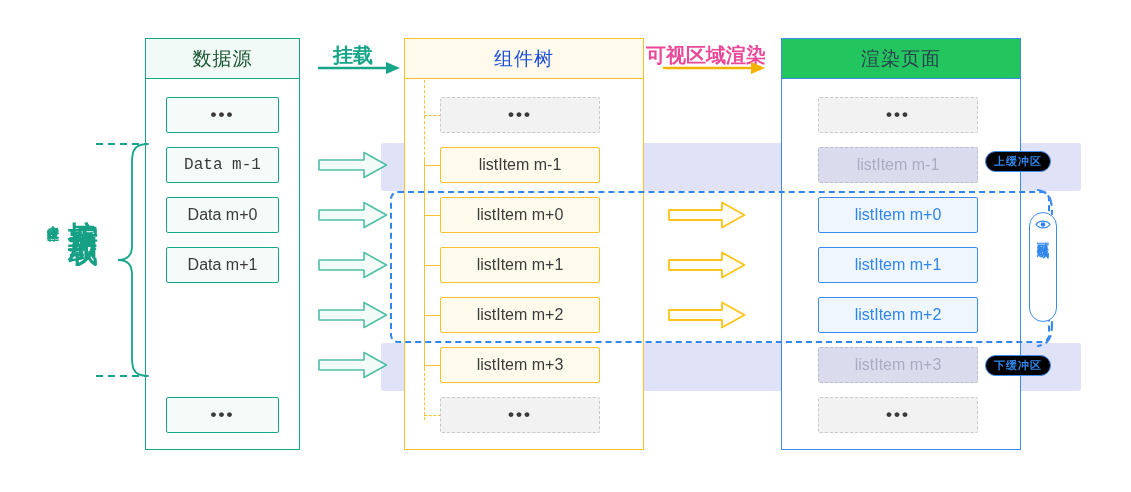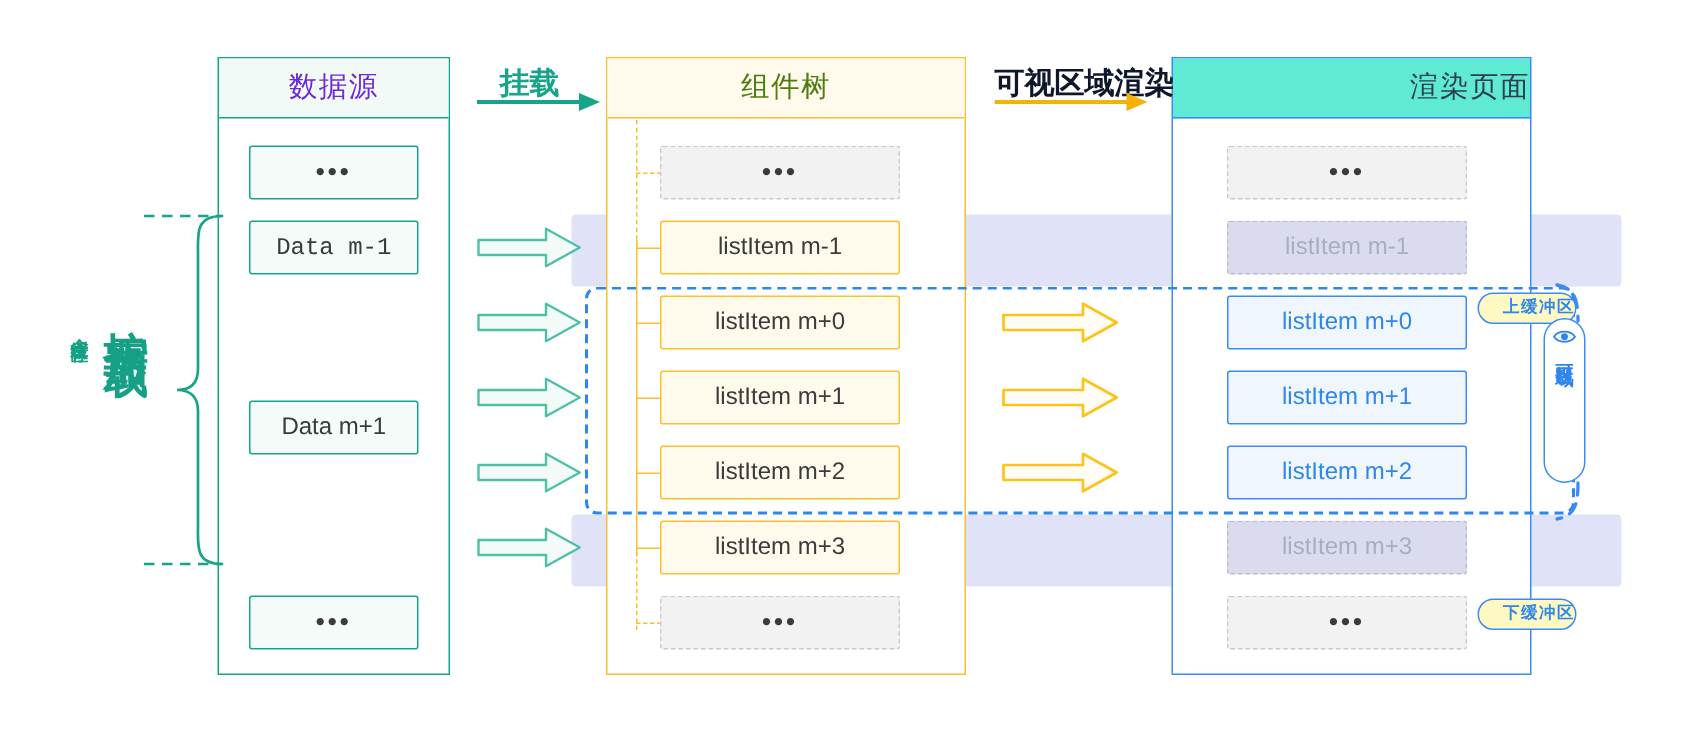--- a/index.html
+++ b/index.html
@@ -51,45 +51,44 @@
   }
 
   
   #col-data{
     left:145px;top:38px;width:155px;height:412px;
     border-color:#17a589;
   }
   #col-data .panel-header{
     background:#f2faf7;
     border-bottom:1.6px solid #17a589;
-    color:#6d28d9;
+    color:#14532d;
     font-family:Liberation Serif, serif;
   }
 
   
   #col-tree{
     left:404px;top:38px;width:240px;height:412px;
     border-color:#fbc02d;
   }
   #col-tree .panel-header{
     background:#fffaeb;
     border-bottom:1.6px solid #fbc02d;
-    color:#4d7c0f;
+    color:#1d4ed8;
   }
 
   
   #col-page{
     left:781px;top:38px;width:240px;height:412px;
     border-color:#3d8bf2;
   }
   #col-page .panel-header{
-    background:#5eead4;
+    background:#22c55e;
     border-bottom:1.6px solid #3d8bf2;
     color:#2c3e50;
-    text-align:right;
   }
 
   
   .item{
     position:absolute;
     box-sizing:border-box;
     height:36px;
     line-height:34px;
     text-align:center;
     font-size:16px;
@@ -197,29 +196,28 @@
     z-index:7;
     pointer-events:none;
   }
 
   
   .badge{
     position:absolute;
     box-sizing:border-box;
     border:1.4px solid #3d8bf2;
     border-radius:11px;
-    background:#fef9c3;
+    background:#000000;
     color:#2f86eb;
     font-size:11px;
     font-weight:bold;
     letter-spacing:1px;
-    text-align:right;
+    text-align:center;
     z-index:9;
     white-space:nowrap;
-    margin-top:44px;
   }
   #badge-top{left:985px;top:151px;width:66px;height:21px;line-height:19px;}
   #badge-bottom{left:985px;top:355px;width:66px;height:21px;line-height:19px;}
 
   
   #viewport-pill{
     position:absolute;
     left:1029px;top:212px;
     width:28px;height:110px;
     box-sizing:border-box;
@@ -260,21 +258,22 @@
   </div>
   <div class="vlabel" id="label-ondemand">按需加载</div>
   <div class="vlabel" id="label-cache">含缓存区</div>
 
   <div class="panel" id="col-data">
     <div class="panel-header">数据源</div>
   </div>
 
   <div class="item item-data item-ellipsis tone-data" style="top:97px;">•••</div>
   <div class="item item-data" style="top:147px;font-family:Liberation Mono, monospace;">Data m-1</div>
-  <div class="item item-data" style="top:247px;margin-top:20px;">Data m+1</div>
+  <div class="item item-data" style="top:197px;">Data m+0</div>
+  <div class="item item-data" style="top:247px;">Data m+1</div>
   <div class="item item-data item-ellipsis tone-data" style="top:397px;">•••</div>
 
   <div class="toparrow-label" style="left:333px;top:42px;color:#17a589;">挂载</div>
   <svg class="abs" style="left:318px;top:60px;z-index:6;" width="84" height="16" viewBox="0 0 84 16" fill="none">
     <line x1="0" y1="8" x2="70" y2="8" stroke="#17a589" stroke-width="2.6"></line>
     <polygon points="68,2 82,8 68,14" fill="#17a589"></polygon>
   </svg>
 
   <svg class="blockarrow" style="left:318px;top:151px;" width="70" height="28" viewBox="0 0 70 28">
     <path d="M1 9 H46 V1.5 L68.5 14 L46 26.5 V19 H1 Z" fill="#f3fbf8" stroke="#4fbfa5" stroke-width="1.6" stroke-linejoin="round"></path>
@@ -309,21 +308,21 @@
   <div class="branch branch-dash" style="left:424px;top:415px;width:17px;"></div>
 
   <div class="item item-tree item-ellipsis" style="top:97px;">•••</div>
   <div class="item item-tree" style="top:147px;">listItem m-1</div>
   <div class="item item-tree" style="top:197px;">listItem m+0</div>
   <div class="item item-tree" style="top:247px;">listItem m+1</div>
   <div class="item item-tree" style="top:297px;">listItem m+2</div>
   <div class="item item-tree" style="top:347px;">listItem m+3</div>
   <div class="item item-tree item-ellipsis" style="top:397px;">•••</div>
 
-  <div class="toparrow-label" style="left:663px;top:42px;color:#0f172a;">可视区域渲染</div>
+  <div class="toparrow-label" style="left:646px;top:42px;color:#ec4899;">可视区域渲染</div>
   <svg class="abs" style="left:663px;top:60px;z-index:6;" width="104" height="16" viewBox="0 0 104 16" fill="none">
     <line x1="0" y1="8" x2="90" y2="8" stroke="#f5b301" stroke-width="2.6"></line>
     <polygon points="88,2 102,8 88,14" fill="#f5b301"></polygon>
   </svg>
 
   <svg class="blockarrow" style="left:668px;top:201px;" width="78" height="28" viewBox="0 0 78 28">
     <path d="M1 9 H54 V1.5 L76.5 14 L54 26.5 V19 H1 Z" fill="#fffdf5" stroke="#fcc419" stroke-width="1.8" stroke-linejoin="round"></path>
   </svg>
   <svg class="blockarrow" style="left:668px;top:251px;" width="78" height="28" viewBox="0 0 78 28">
     <path d="M1 9 H54 V1.5 L76.5 14 L54 26.5 V19 H1 Z" fill="#fffdf5" stroke="#fcc419" stroke-width="1.8" stroke-linejoin="round"></path>

